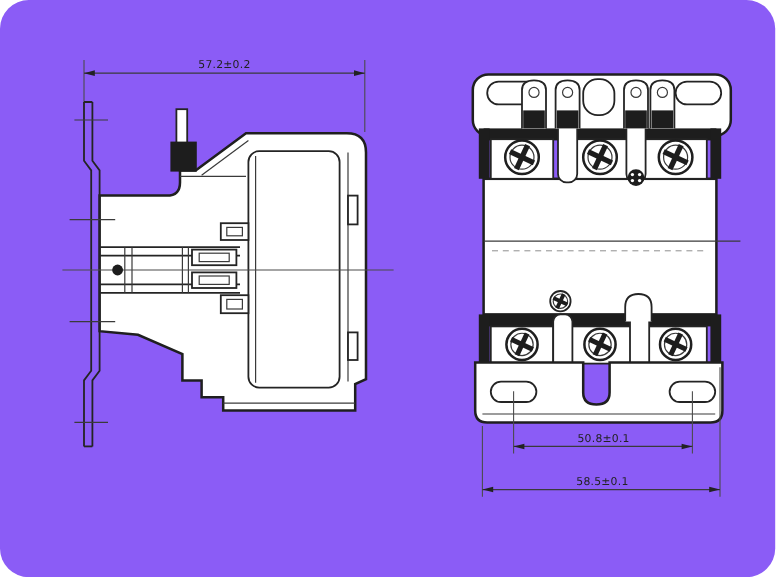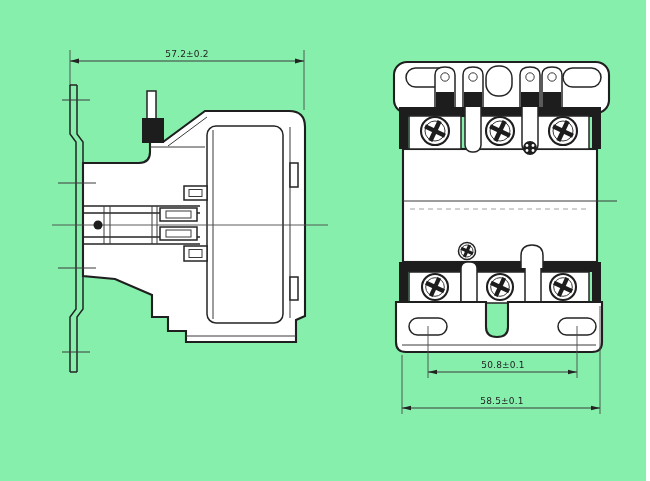--- a/index.html
+++ b/index.html
@@ -1,18 +1,18 @@
 <!DOCTYPE html>
 <html><head>
 <meta charset="utf-8">
 <style>
   html,body{margin:0;padding:0;background:#ffffff;}
   .stage{
-    position:relative;width:646px;height:481px;background:#86efac;
-    font-family:"DejaVu Sans", sans-serif;overflow:hidden;
+    position:relative;width:646px;height:481px;background:#8b5cf6;
+    font-family:"DejaVu Sans", sans-serif;overflow:hidden;border-radius:24px;
   }
   svg{display:block}
   .dim-text{
     font-family:"DejaVu Sans", sans-serif;
     font-size:9px;
     letter-spacing:.2px;
     fill:#222222;
     text-anchor:middle;
   }
   .thin{stroke:#3a3a3a;stroke-width:1;fill:none}

